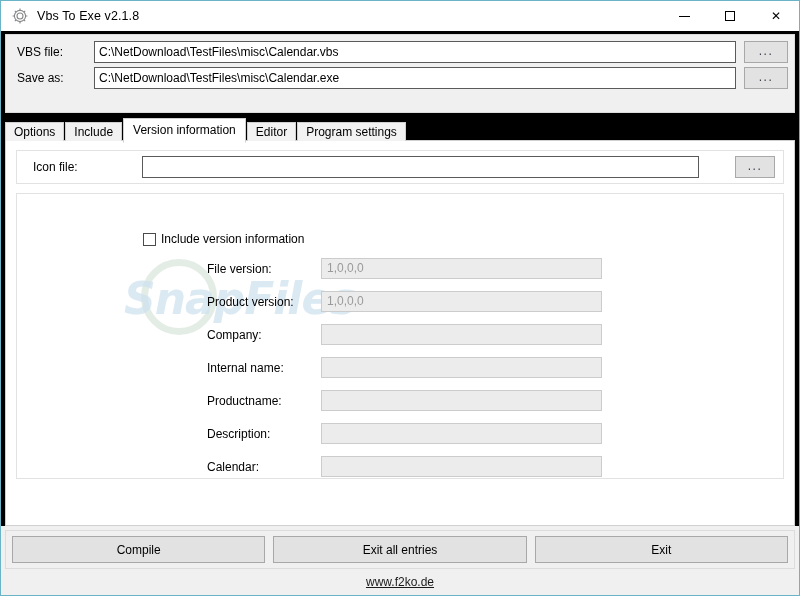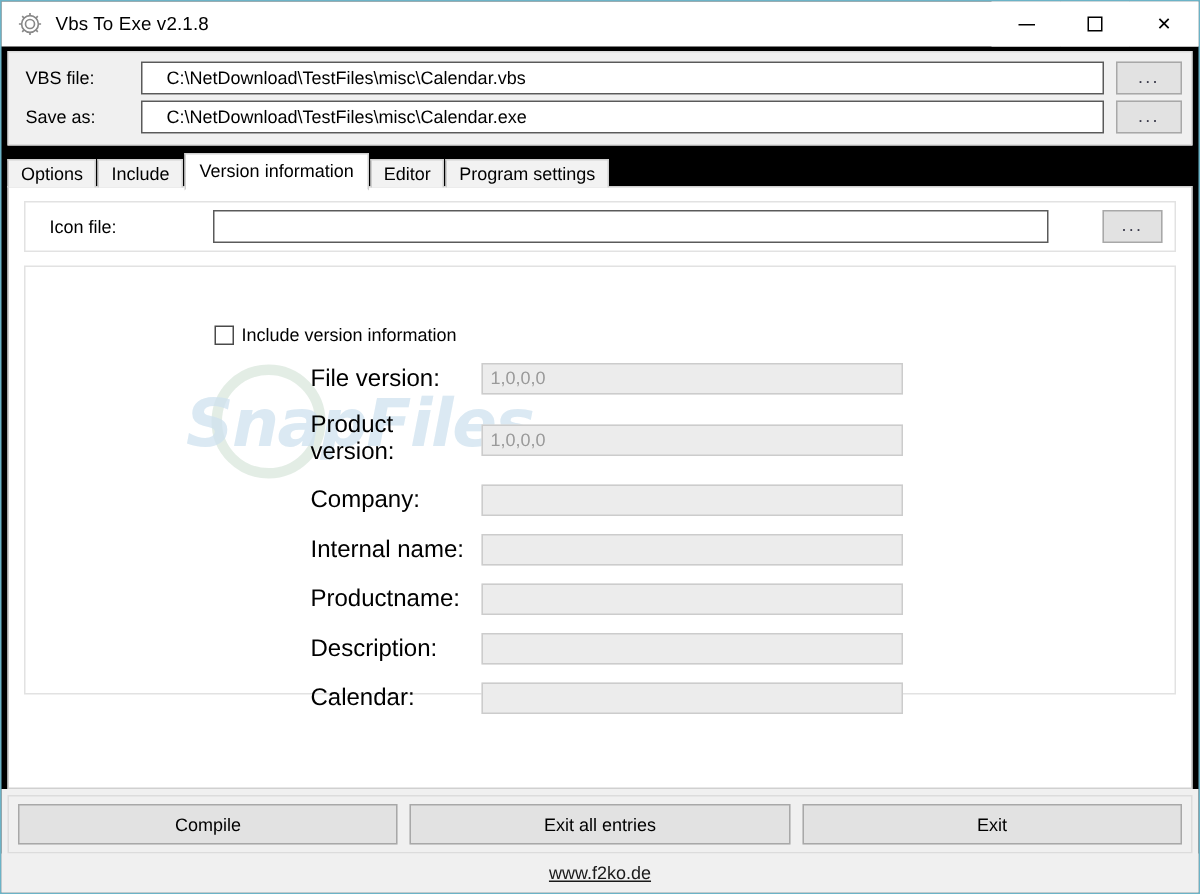--- a/index.html
+++ b/index.html
@@ -85,39 +85,39 @@
     border: 1px solid #dcdcdc;
     padding: 6px 0 7px 0;
   }
   .file-row {
     display: flex;
     align-items: center;
     height: 22px;
     margin-bottom: 4px;
     padding: 0 6px;
   }
-  .file-row:last-child { margin-bottom: 0; }
+  .file-row:last-child { margin-bottom: 16px; }
   .file-label {
     width: 82px;
     flex: 0 0 82px;
     font-size: 12px;
     color: #000;
     padding-left: 5px;
     box-sizing: border-box;
   }
   .file-input {
     flex: 1 1 auto;
     height: 22px;
     box-sizing: border-box;
     border: 1px solid #5a5a5a;
     background: #ffffff;
     font-family: "Liberation Sans", sans-serif;
     font-size: 12px;
     color: #000;
-    padding: 0 16px;
+    padding: 0 4px;
     line-height: 20px;
     white-space: nowrap;
     overflow: hidden;
   }
   .dots-btn {
     flex: 0 0 auto;
     width: 44px;
     height: 22px;
     margin-left: 8px;
     box-sizing: border-box;
@@ -278,21 +278,21 @@
 
   .field-row {
     display: flex;
     align-items: center;
     margin-top: 12px;
     padding-left: 190px;
   }
   .field-label {
     width: 114px;
     flex: 0 0 114px;
-    font-size: 16px;
+    font-size: 12px;
     color: #000;
   }
   .field-input {
     flex: 0 0 auto;
     width: 281px;
     height: 21px;
     box-sizing: border-box;
     border: 1px solid #cccccc;
     background: #ececec;
     font-size: 12px;

